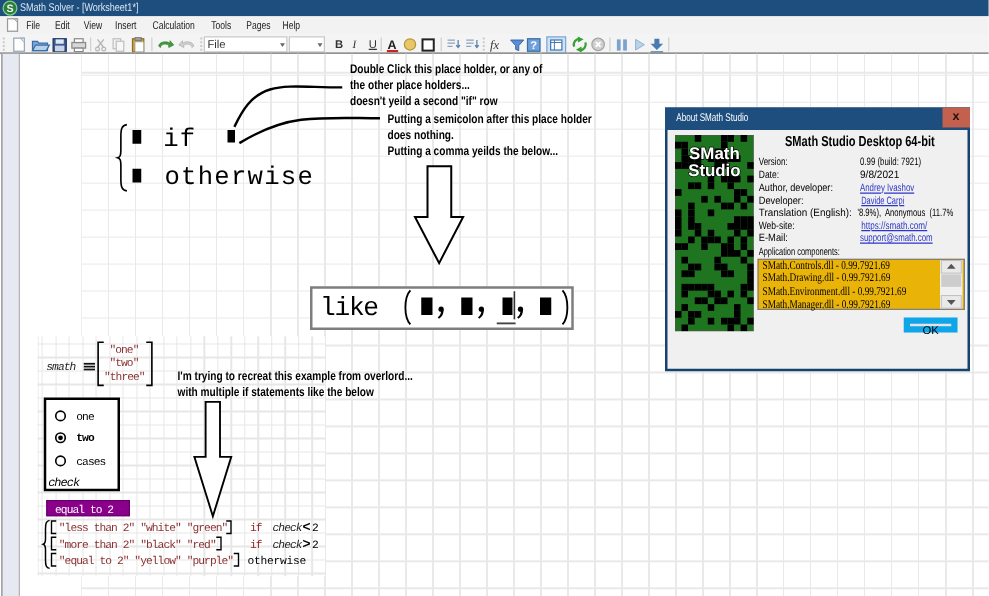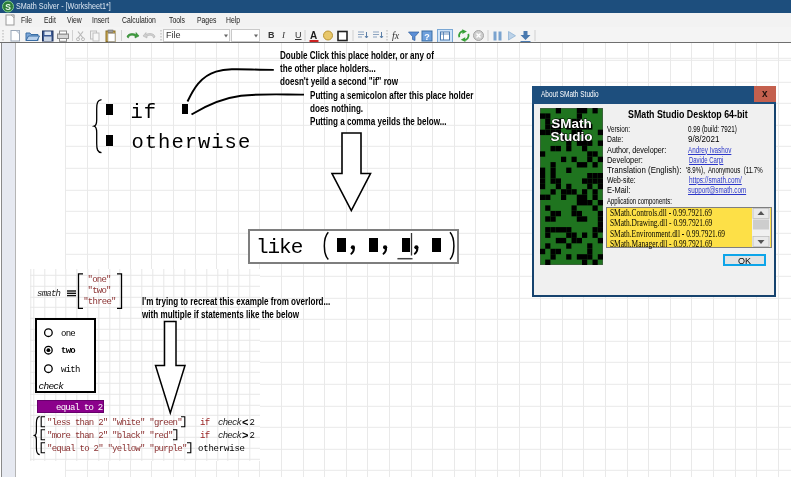--- a/index.html
+++ b/index.html
@@ -40,24 +40,24 @@
   .dense-mono{font-family:"Liberation Mono",monospace;font-size:9px;letter-spacing:-0.75px;white-space:pre;}
   #radiobox{left:35.3px;top:318.3px;width:61px;height:74.5px;border:2px solid #000;background:#fff;box-sizing:border-box;}
   #magenta{left:36.7px;top:400.4px;width:66.9px;height:12.2px;background:#8b008b;border:1px solid #66006b;box-sizing:border-box;}
   
   #dlg{left:532px;top:85.5px;width:244px;height:211px;background:#f0f0f0;border:2px solid #16436e;box-sizing:border-box;}
   #dlgtitle{left:-2px;top:-2px;width:244px;height:18px;background:#1d4e7d;}
   #dlgtitletext{left:7px;top:1.5px;color:#fff;font-size:9px;transform:scaleX(.72);transform-origin:left;}
   #dlgx{left:220px;top:-2px;width:21.5px;height:16px;background:#c4604e;color:#20100c;font-size:10px;font-weight:bold;text-align:center;line-height:15px;}
   .lbl{position:absolute;font-size:8.5px;color:#000;transform-origin:left;white-space:nowrap;}
   .lnk{color:#2b36c9;text-decoration:underline;}
-  #listbox{left:72px;top:119.1px;width:166px;height:41px;background:#fde047;border:1px solid #7f7f7f;box-sizing:border-box;}
+  #listbox{left:72px;top:119.1px;width:166px;height:41px;background:#eab308;border:1px solid #7f7f7f;box-sizing:border-box;}
   .li{position:absolute;left:2.5px;font-family:"Liberation Serif",serif;font-size:9.5px;color:#000;white-space:nowrap;transform:scaleX(.78);transform-origin:left;}
   #sb{position:absolute;right:0px;top:0px;width:19px;height:39px;}
-  #okbtn{left:189px;top:166px;width:43px;height:12.5px;background:#e3e3e3;border:2px solid #0ea5e9;box-sizing:border-box;text-align:center;font-size:9px;line-height:10.5px;color:#000;}
+  #okbtn{left:189px;top:166px;width:43px;height:12.5px;background:#e3e3e3;border:5px solid #0ea5e9;box-sizing:border-box;text-align:center;font-size:9px;line-height:10.5px;color:#000;}
   svg{position:absolute;left:0;top:0;}
 </style>
 </head>
 <body>
 
 <div class="abs" id="titlebar"></div>
 <svg class="abs" width="14" height="13" style="left:1px;top:0;">
   <circle cx="7" cy="6.5" r="5.5" fill="#2e7d3a" stroke="#7fcf90" stroke-width="1"></circle>
   <text x="7" y="9.5" font-size="8.5" font-weight="bold" fill="#eaf6ee" text-anchor="middle">S</text>
 </svg>
@@ -169,25 +169,25 @@
 <div class="abs ph2" style="left:432.3px;top:237.5px;"></div>
 
 <div class="abs dense-mono" style="left:37px;top:288.5px;font-style:italic;color:#222;">smath</div>
 <div class="abs dense-mono dr" style="left:87.5px;top:275.4px;">"one"</div>
 <div class="abs dense-mono dr" style="left:87.5px;top:286.1px;">"two"</div>
 <div class="abs dense-mono dr" style="left:83.2px;top:297.3px;">"three"</div>
 
 <div class="abs" id="radiobox"></div>
 <div class="abs dense-mono" style="left:61px;top:328.5px;">one</div>
 <div class="abs dense-mono" style="left:61px;top:346px;font-weight:bold;">two</div>
-<div class="abs dense-mono" style="left:61px;top:364.5px;">with</div>
+<div class="abs dense-mono" style="left:61px;top:364.5px;">cases</div>
 <div class="abs dense-mono" style="left:38.5px;top:380.8px;font-style:italic;font-size:9.5px;">check</div>
 
 <div class="abs" id="magenta"></div>
-<div class="abs dense-mono" style="left:56px;top:402.6px;color:#fff;">equal to 2</div>
+<div class="abs dense-mono" style="left:44px;top:402.6px;color:#fff;">equal to 2</div>
 
 <div class="abs dense-mono dr" style="left:47px;top:417.7px;">"less than 2" "white" "green"</div>
 <div class="abs dense-mono dr" style="left:47px;top:430.7px;">"more than 2" "black" "red"</div>
 <div class="abs dense-mono dr" style="left:47px;top:443.7px;">"equal to 2" "yellow" "purple"</div>
 <div class="abs dense-mono" style="left:200px;top:417.7px;color:#992222;">if</div>
 <div class="abs dense-mono" style="left:200px;top:430.7px;color:#992222;">if</div>
 <div class="abs dense-mono" style="left:198px;top:443.7px;color:#000;letter-spacing:-0.2px;">otherwise</div>
 <div class="abs dense-mono" style="left:218px;top:417.7px;font-style:italic;color:#222;">check</div>
 <div class="abs dense-mono" style="left:218px;top:430.7px;font-style:italic;color:#222;">check</div>
 <div class="abs" style="left:242px;top:415.5px;font-weight:bold;font-size:11px;">&lt;</div>

